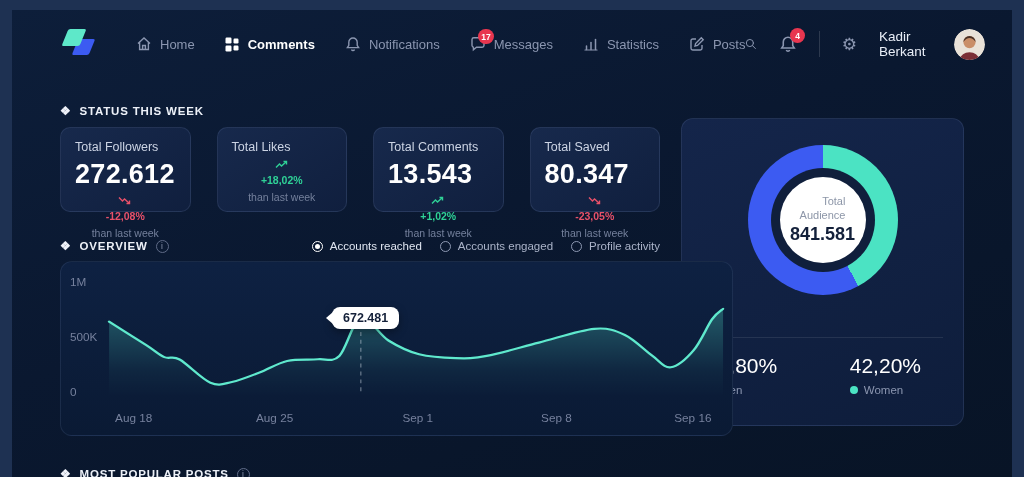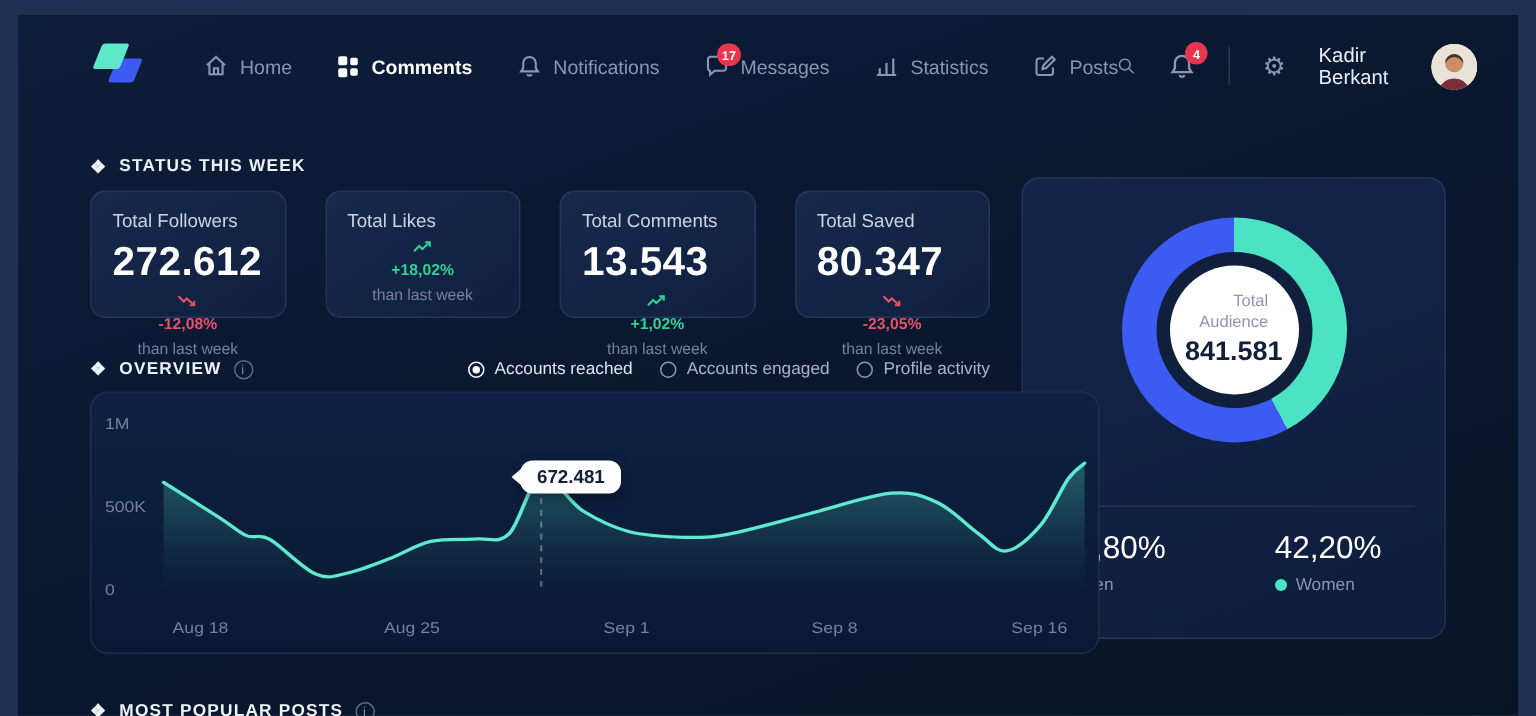--- a/index.html
+++ b/index.html
@@ -276,21 +276,21 @@
           <circle id="chart-marker" cx="268.09" cy="56.736000000000004" r="4.5" fill="#0d1e3a" stroke="#ffffff" stroke-width="2"></circle>
           <text class="tick" x="8" y="24">1M</text>
           <text class="tick" x="8" y="80">500K</text>
           <text class="tick" x="8" y="136">0</text>
           <text class="tick" x="65" y="162" text-anchor="middle">Aug 18</text>
           <text class="tick" x="191" y="162" text-anchor="middle">Aug 25</text>
           <text class="tick" x="319" y="162" text-anchor="middle">Sep 1</text>
           <text class="tick" x="443" y="162" text-anchor="middle">Sep 8</text>
           <text class="tick" x="565" y="162" text-anchor="middle">Sep 16</text>
         </svg>
-        <div class="tooltip" id="chart-tip" style="left: 286px; top: 44.736px;">
+        <div class="tooltip" id="chart-tip" style="left: 271px; top: 44.736px;">
           <span>672.481</span>
         </div>
       </div>
     </div>
 
     <div class="col-right">
       <div class="aud-panel">
         <div class="donut" id="donut" style="background: conic-gradient(rgb(75, 227, 195) 0deg, rgb(75, 227, 195) 42.2%, rgb(60, 91, 242) 42.2%, rgb(60, 91, 242) 100%);">
           <div class="donut-inner">
             <div class="donut-sub">

